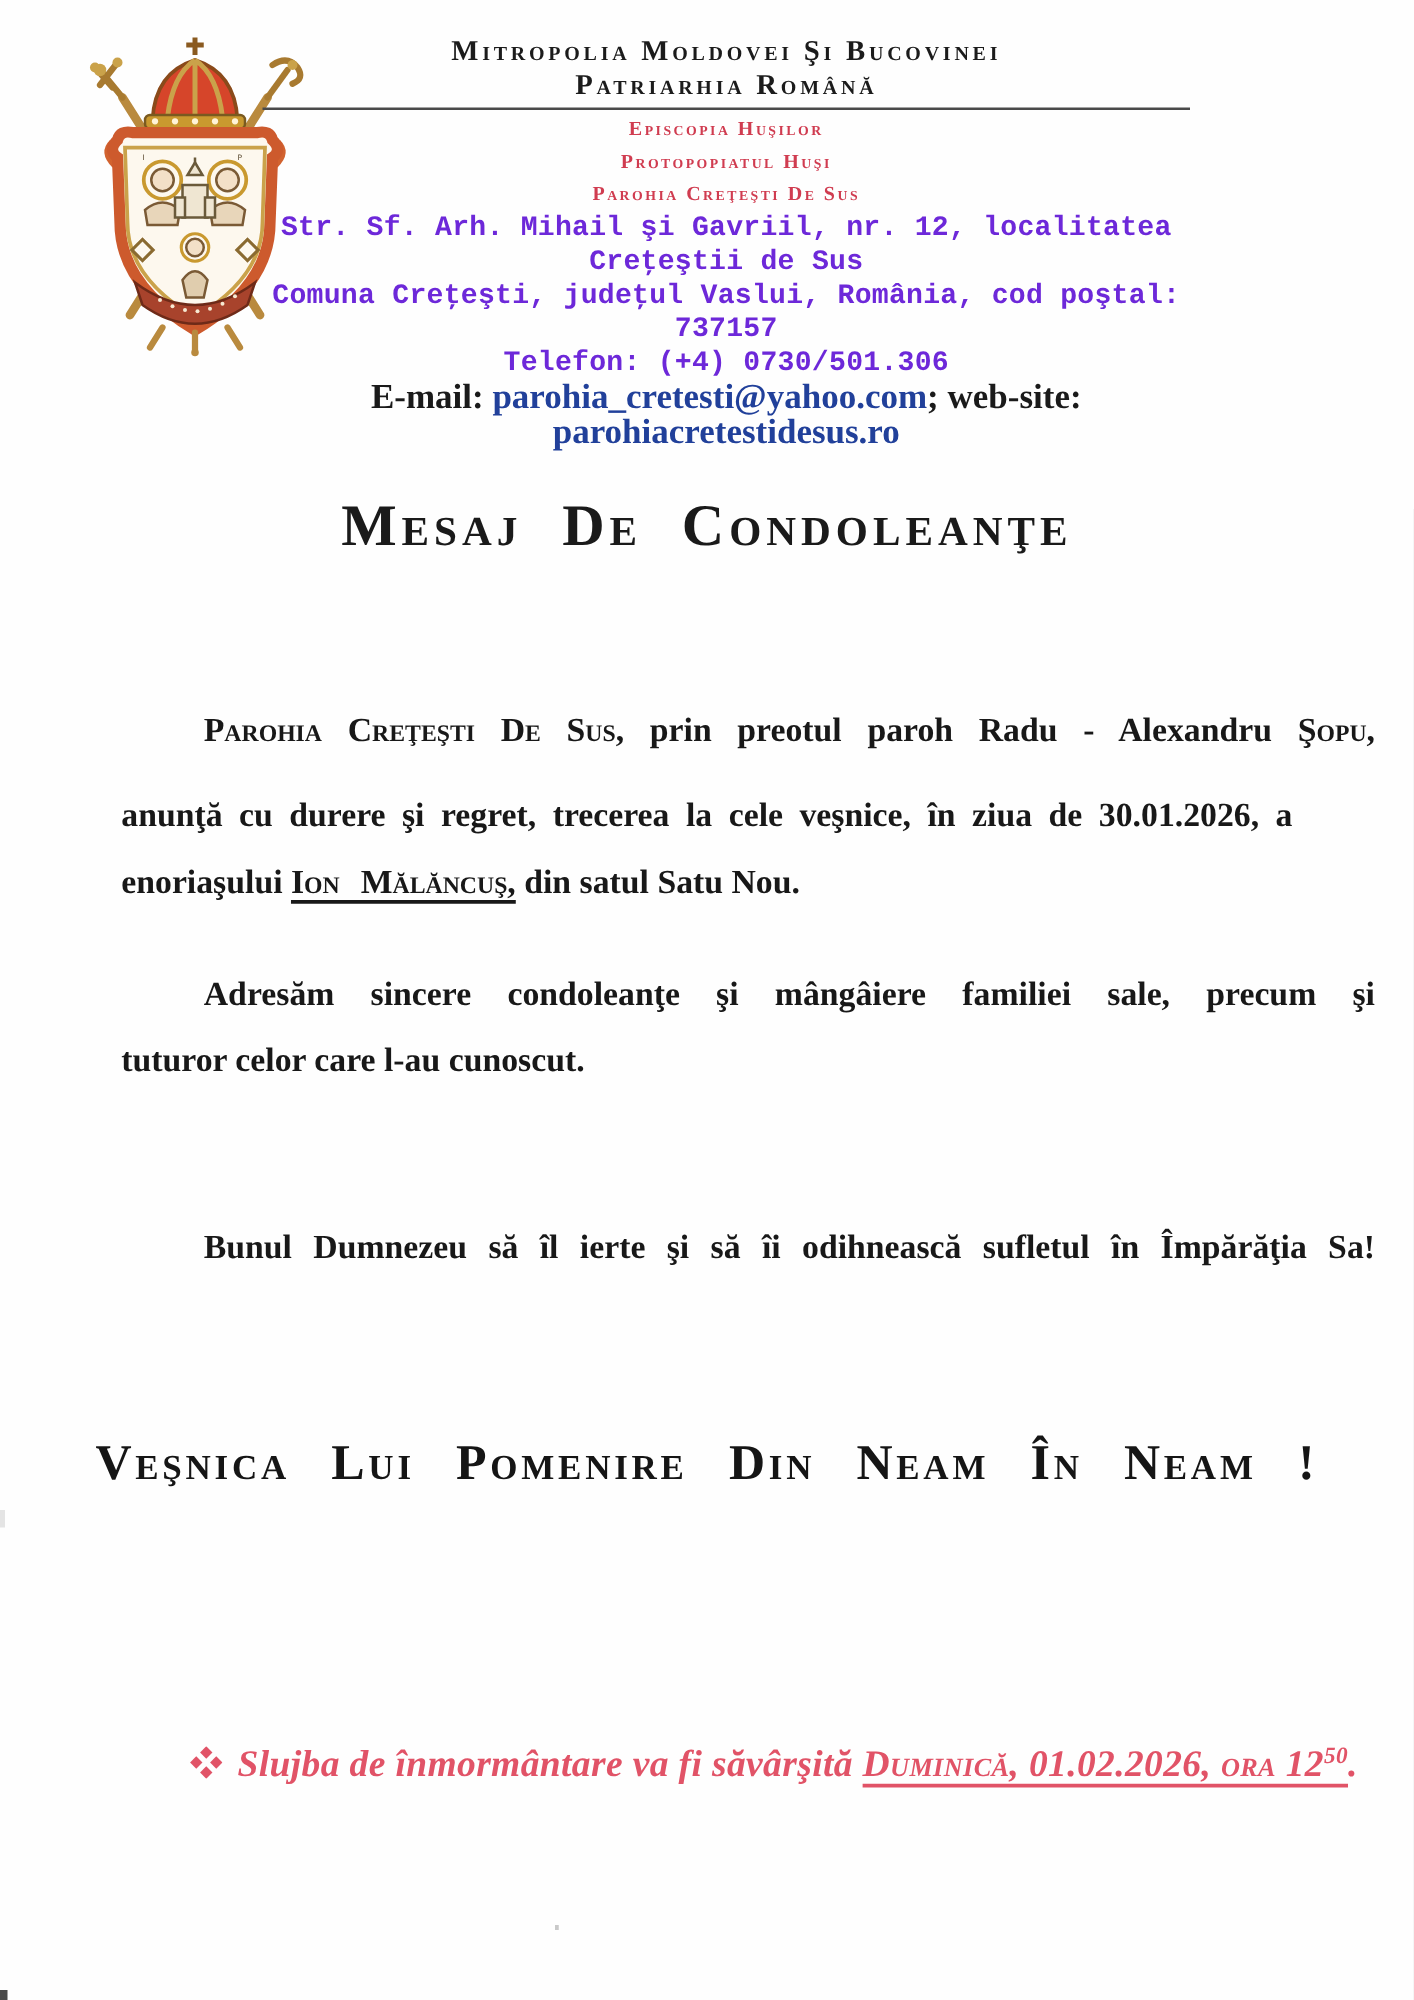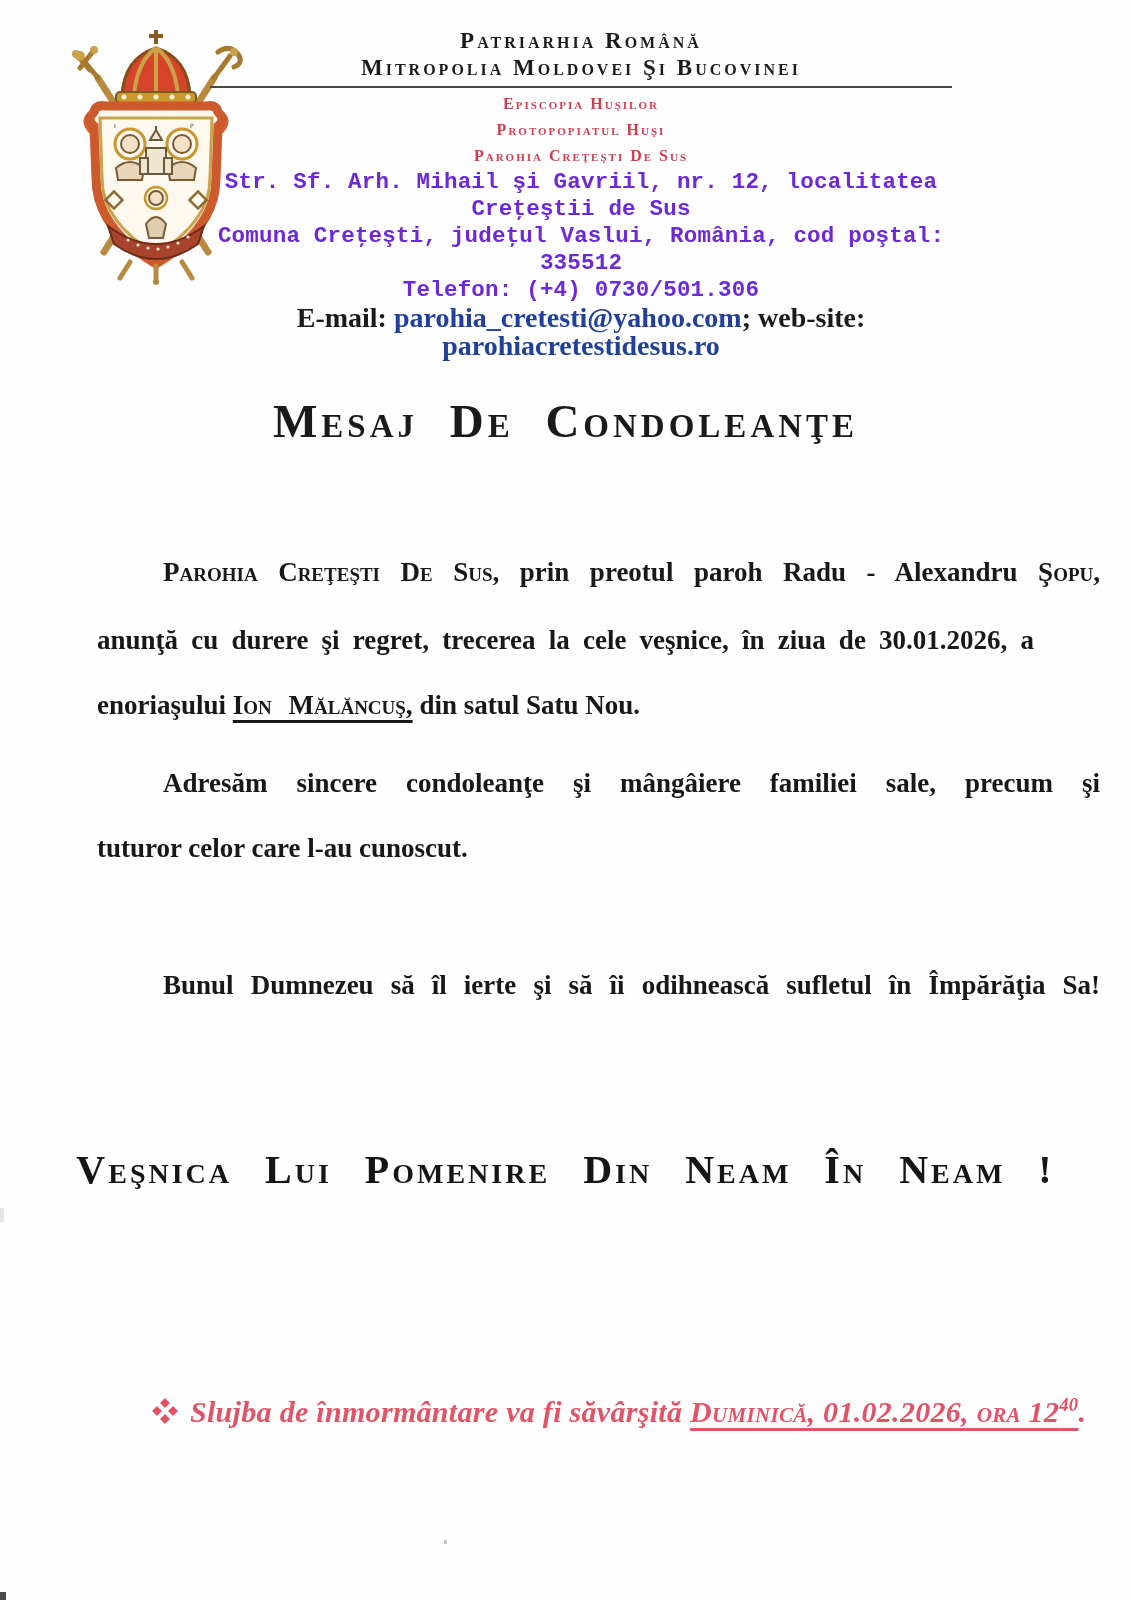--- a/index.html
+++ b/index.html
@@ -35,21 +35,21 @@
     text-align:center;font-size:47px;font-weight:700;
     font-variant:small-caps;letter-spacing:4px;word-spacing:16px;
     color:#1a1a1a;
   }
 
   
   .bline{
     position:absolute;left:97px;width:937px;
     font-size:27px;font-weight:700;color:#181818;line-height:36px;
   }
-  .just{text-align:justify;text-align-last:justify;}
+  .just{text-align:justify;text-align-last:justify;margin-top:12px;}
   .indent{padding-left:66px;}
   .sc{font-variant:small-caps;}
   .name{
     font-variant:small-caps;word-spacing:10px;
     text-decoration:underline;text-decoration-thickness:2.5px;text-underline-offset:6px;
   }
 
   
   .memorial{
     position:absolute;left:0;top:1146px;width:100%;
@@ -164,28 +164,28 @@
       <g stroke="#b98a3e" stroke-width="5" stroke-linecap="round">
         <line x1="72" y1="236" x2="62" y2="252"></line>
         <line x1="124" y1="236" x2="134" y2="252"></line>
         <line x1="98" y1="240" x2="98" y2="254"></line>
       </g>
       <circle cx="98" cy="256" r="3" fill="#b98a3e"></circle>
     </svg>
   </div>
 
   <div class="header-text">
+    <div class="h-top">Mitropolia Moldovei Şi Bucovinei</div>
     <div class="h-top">Patriarhia Română</div>
-    <div class="h-top">Mitropolia Moldovei Şi Bucovinei</div>
     <hr class="h-rule">
     <div class="h-red">Episcopia Huşilor</div>
     <div class="h-red">Protopopiatul Huşi</div>
     <div class="h-red">Parohia Creţeşti De Sus</div>
     <div class="h-addr">Str. Sf. Arh. Mihail şi Gavriil, nr. 12, localitatea Creţeştii de Sus</div>
-    <div class="h-addr">Comuna Creţeşti, judeţul Vaslui, România, cod poştal: 335512</div>
+    <div class="h-addr">Comuna Creţeşti, judeţul Vaslui, România, cod poştal: 737157</div>
     <div class="h-addr">Telefon: (+4) 0730/501.306</div>
     <div class="h-email"><span>E-mail: </span><span class="blue">parohia_cretesti@yahoo.com</span><span>;  </span><span>web-site: </span><span class="blue">parohiacretestidesus.ro</span></div>
   </div>
 
   <div class="doc-title">Mesaj De Condoleanţe</div>
 
   <div class="bline just indent" style="top:554px"><span class="sc">Parohia Creţeşti De Sus</span><span>, prin preotul paroh Radu - Alexandru </span><span class="sc">Şopu</span><span>,</span></div>
   <div class="bline just" style="top:622px">anunţă cu durere şi regret, trecerea la cele veşnice, în ziua de 30.01.2026, a</div>
   <div class="bline" style="top:687px"><span>enoriaşului </span><span class="name">Ion Mălăncuş,</span><span> din satul Satu Nou.</span></div>
 
@@ -197,20 +197,20 @@
   <div class="memorial">Veşnica Lui Pomenire Din Neam În Neam !</div>
 
   <div class="footer-note">
     <span class="bullet">
       <svg width="26" height="26" viewBox="0 0 26 26" xmlns="http://www.w3.org/2000/svg" fill="#e15367">
         <rect x="9.5" y="1.5" width="7" height="7" transform="rotate(45 13 5)"></rect>
         <rect x="9.5" y="17.5" width="7" height="7" transform="rotate(45 13 21)"></rect>
         <rect x="1.5" y="9.5" width="7" height="7" transform="rotate(45 5 13)"></rect>
         <rect x="17.5" y="9.5" width="7" height="7" transform="rotate(45 21 13)"></rect>
       </svg>
-    </span><span>Slujba de înmormântare va fi săvârşită </span><span class="fu"><span class="sc">Duminică, 01.02.2026, ora 12</span><span class="sup">40</span></span><span>.</span>
+    </span><span>Slujba de înmormântare va fi săvârşită </span><span class="fu"><span class="sc">Duminică, 01.02.2026, ora 12</span><span class="sup">50</span></span><span>.</span>
   </div>
 
   <div class="artifact a1"></div>
   <div class="artifact a2"></div>
   <div class="artifact a3"></div>
 
 </div>
 
 </body></html>

